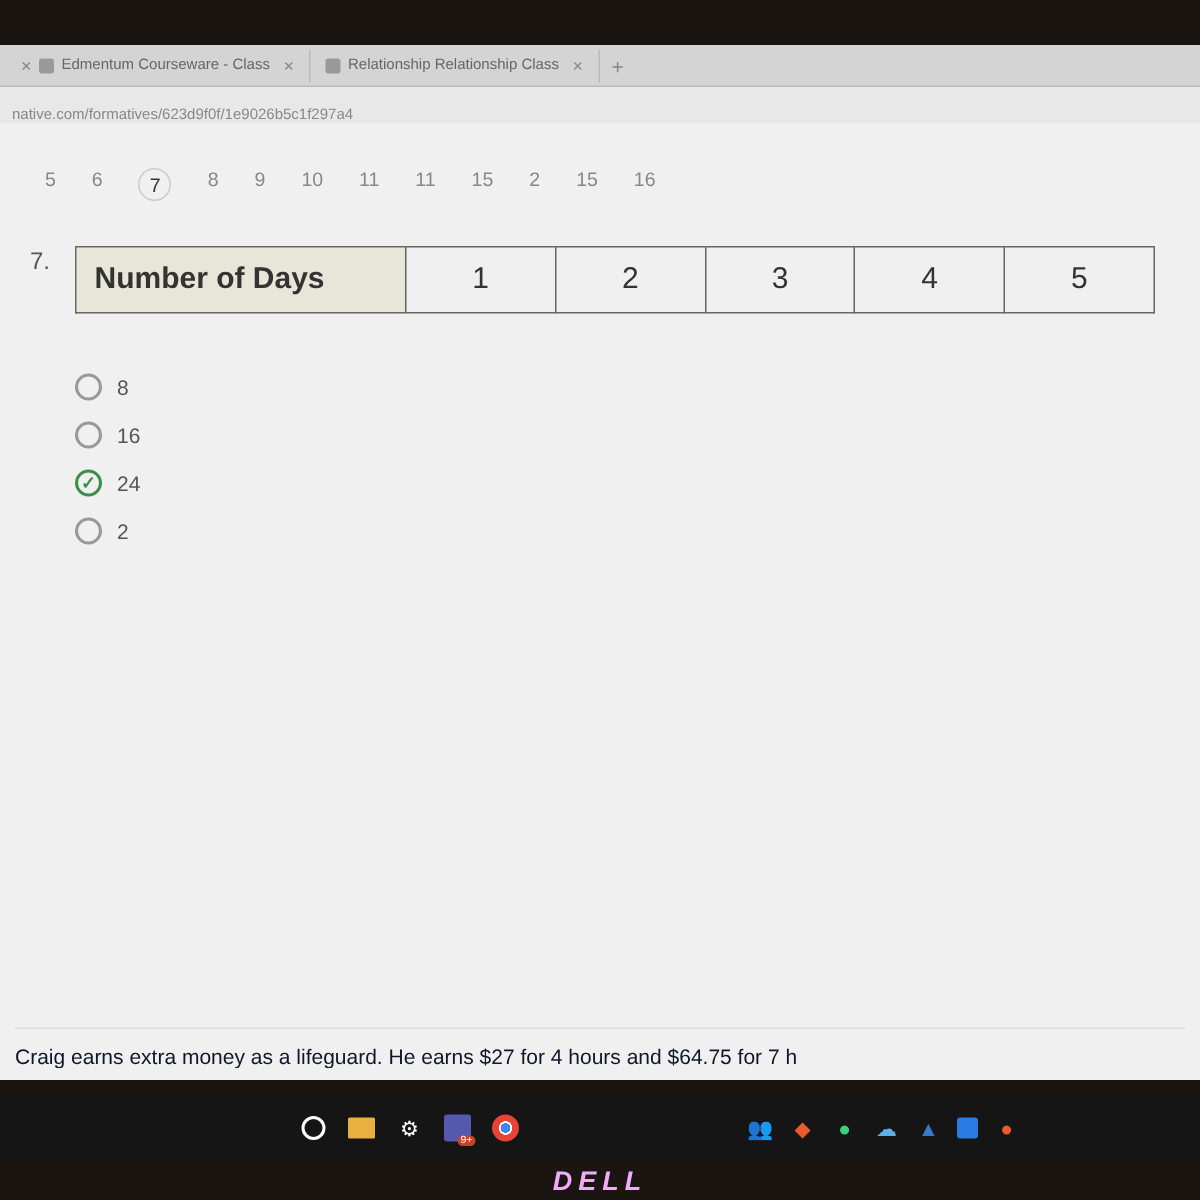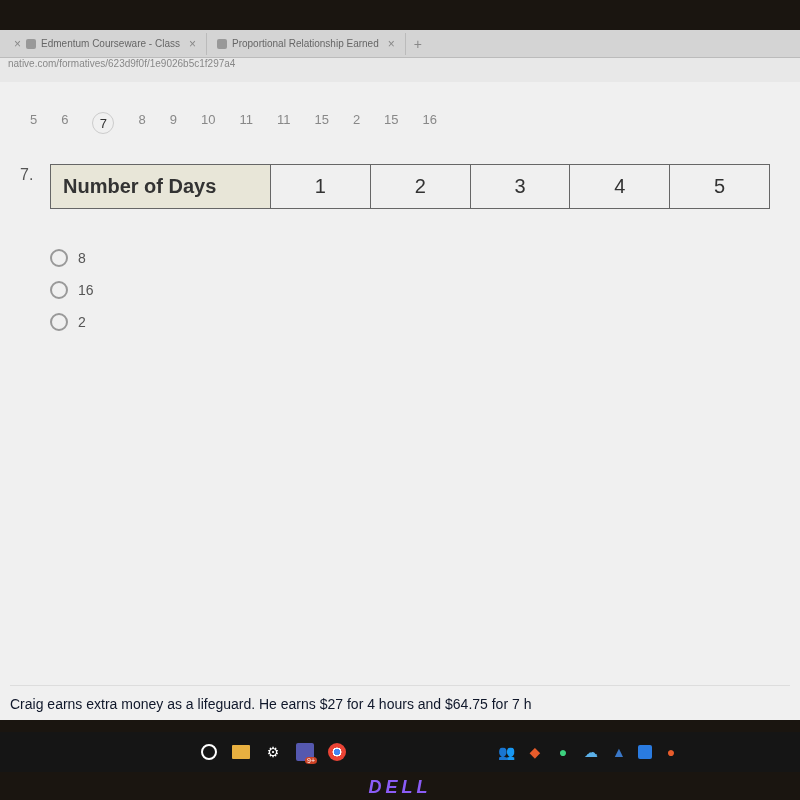--- a/index.html
+++ b/index.html
@@ -52,21 +52,21 @@
     }
     .tab-new {
       padding: 0 8px;
       color: #888;
       font-size: 14px;
     }
     .url-bar {
       height: 24px;
       background: #e8e8e8;
       display: flex;
-      align-items: flex-start;
+      align-items: flex-end;
       padding: 0 8px;
       font-size: 10px;
       color: #888;
     }
     .content-area {
       position: absolute;
       top: 52px;
       left: 0; right: 0; bottom: 0;
       background: #f0f0f0;
       padding: 20px 0;
@@ -223,21 +223,21 @@
       color: #fff;
       font-size: 7px;
       padding: 0 2px;
       border-radius: 6px;
     }
     .dell-logo {
       position: absolute;
       bottom: 2px;
       left: 50%;
       transform: translateX(-50%);
-      color: #8b5cf6;
+      color: #f0abfc;
       font-weight: bold;
       font-size: 18px;
       letter-spacing: 4px;
       font-style: italic;
     }
   </style>
 </head>
 <body>
 
 <div class="laptop-frame">
@@ -245,21 +245,21 @@
 
     <div class="browser-top">
       <div class="tab">
         <span class="tab-close">×</span>
         <span class="tab-icon"></span>
         <span>Edmentum Courseware - Class</span>
         <span class="tab-close">×</span>
       </div>
       <div class="tab">
         <span class="tab-icon"></span>
-        <span>Proportional Relationship Earned</span>
+        <span>Relationship Relationship Class</span>
         <span class="tab-close">×</span>
       </div>
       <div class="tab-new">+</div>
     </div>
 
     <div class="url-bar">
       <span>native.com/formatives/623d9f0f/1e9026b5c1f297a4</span>
     </div>
 
     <div class="content-area">
@@ -297,20 +297,24 @@
             </table>
 
           <div class="options">
             <div class="option">
               <span class="radio"></span>
               <span>8</span>
             </div>
             <div class="option">
               <span class="radio"></span>
               <span>16</span>
+            </div>
+            <div class="option">
+              <span class="radio selected"></span>
+              <span>24</span>
             </div>
             <div class="option">
               <span class="radio"></span>
               <span>2</span>
             </div>
           </div>
         </div>
       </div>
 
       <div class="next-q">Craig earns extra money as a lifeguard. He earns $27 for 4 hours and $64.75 for 7 h</div>

